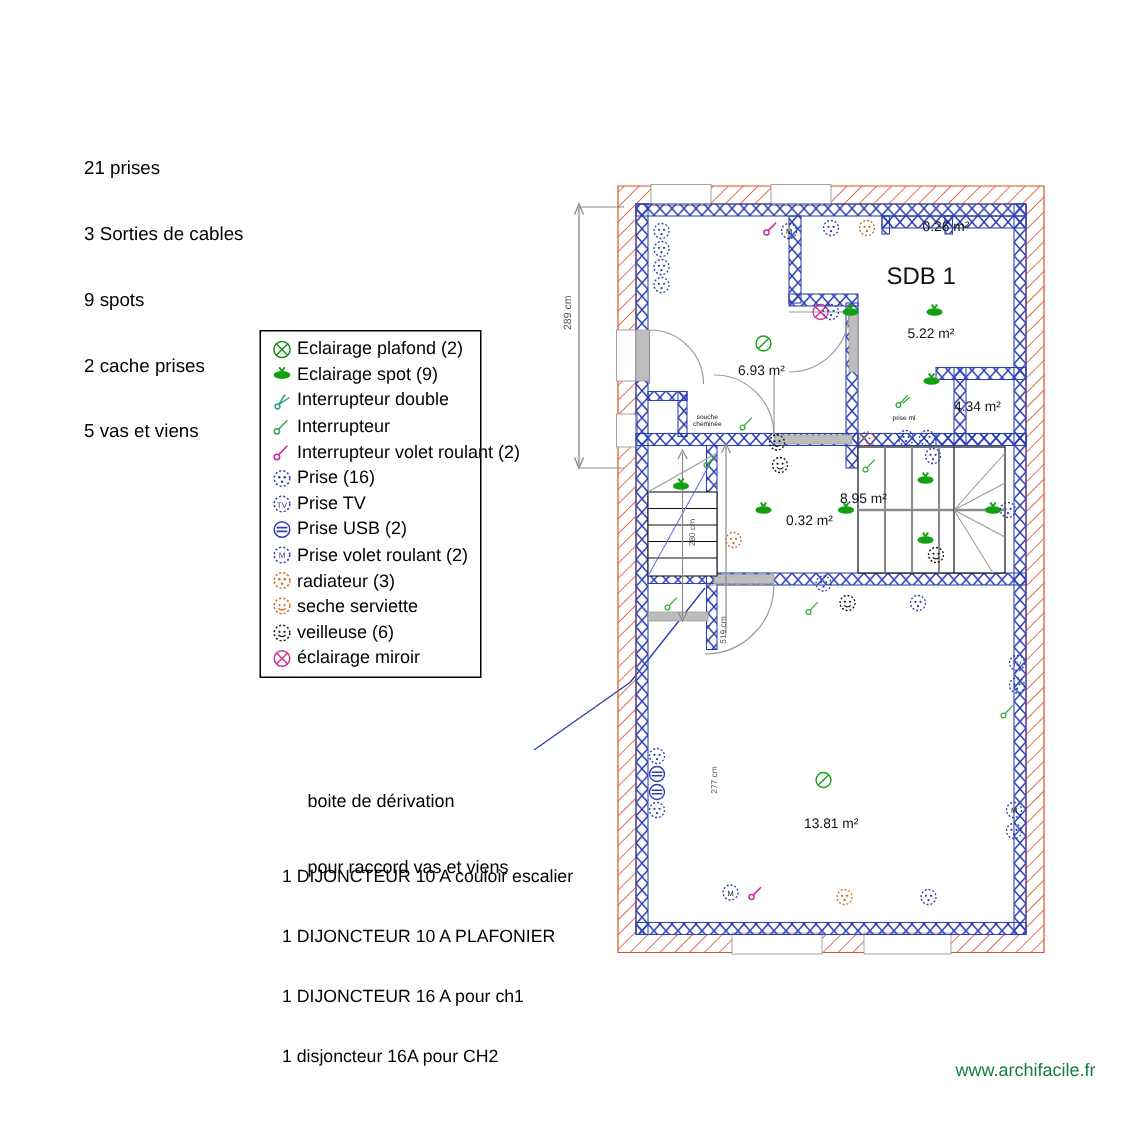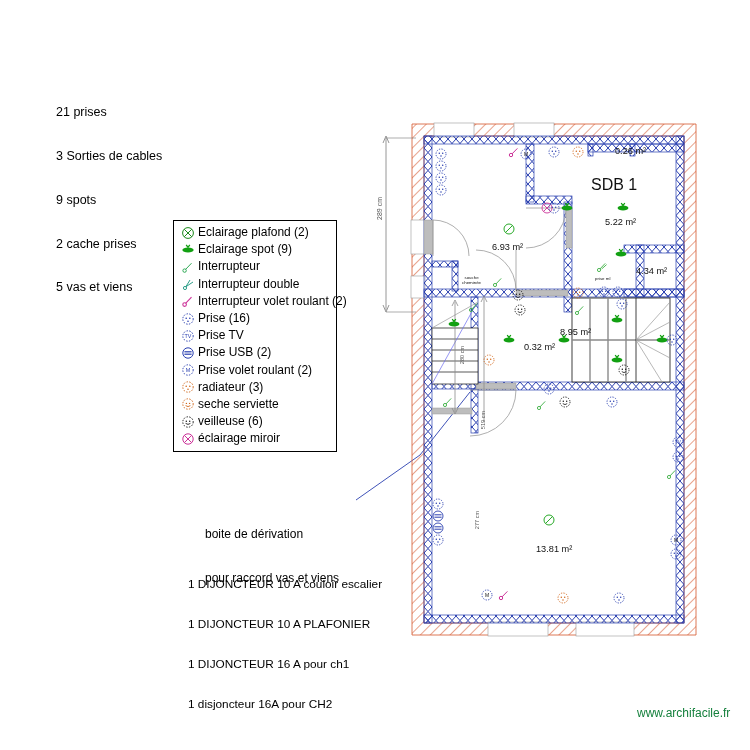--- a/index.html
+++ b/index.html
@@ -15,21 +15,21 @@
 
   
   .abs{position:absolute;}
 
   
   #counts{left:56px;top:76px;font-size:12.5px;line-height:14.6px;white-space:pre;}
   #counts div{white-space:pre;}
 
   
   #legend{
-    left:173px;top:220px;width:164px;
+    left:173px;top:220px;width:148px;
     border:1px solid #000;background:#fff;
     padding:3px 4px 4px 4px;
     box-sizing:border-box;
   }
   .leg-row{display:flex;align-items:center;height:17.2px;}
   .leg-sym{width:20px;min-width:20px;height:16px;display:flex;align-items:center;justify-content:center;}
   .leg-txt{font-size:12px;line-height:13px;white-space:nowrap;}
 
   
   #deriv{left:205px;top:498px;font-size:12px;line-height:14.5px;white-space:pre;}
@@ -84,36 +84,36 @@
             <ellipse cx="7" cy="7" rx="5.6" ry="2.6" fill="#12a012"></ellipse>
             <path d="M7 4.4 L5.2 1.8 M7 4.4 L8.8 1.8" stroke="#12a012" stroke-width="1.3" fill="none"></path>
           </svg>
       </span>
       <span class="leg-txt">Eclairage spot (9)</span>
     </div>
 
     <div class="leg-row">
       <span class="leg-sym">
         <svg width="14" height="14" viewBox="0 0 14 14">
-            <circle cx="3.6" cy="10.6" r="1.7" fill="none" stroke="#2faa55" stroke-width="1"></circle>
-            <line x1="4.6" y1="9.4" x2="10.5" y2="3.2" stroke="#2faa55" stroke-width="1"></line>
-          </svg>
-      </span>
-      <span class="leg-txt">Interrupteur</span>
-    </div>
-
-    <div class="leg-row">
-      <span class="leg-sym">
-        <svg width="14" height="14" viewBox="0 0 14 14">
             <circle cx="4" cy="11" r="1.6" fill="none" stroke="#2f9f8a" stroke-width="1"></circle>
             <line x1="4.8" y1="9.8" x2="9" y2="3" stroke="#2f9f8a" stroke-width="1"></line>
             <line x1="4.8" y1="9.8" x2="12" y2="5" stroke="#2f9f8a" stroke-width="1"></line>
           </svg>
       </span>
       <span class="leg-txt">Interrupteur double</span>
+    </div>
+
+    <div class="leg-row">
+      <span class="leg-sym">
+        <svg width="14" height="14" viewBox="0 0 14 14">
+            <circle cx="3.6" cy="10.6" r="1.7" fill="none" stroke="#2faa55" stroke-width="1"></circle>
+            <line x1="4.6" y1="9.4" x2="10.5" y2="3.2" stroke="#2faa55" stroke-width="1"></line>
+          </svg>
+      </span>
+      <span class="leg-txt">Interrupteur</span>
     </div>
 
 
     <div class="leg-row">
       <span class="leg-sym">
         <svg width="14" height="14" viewBox="0 0 14 14">
             <circle cx="3.6" cy="10.6" r="1.8" fill="none" stroke="#cc3399" stroke-width="1.1"></circle>
             <line x1="4.6" y1="9.4" x2="10.5" y2="3.2" stroke="#cc3399" stroke-width="1.1"></line>
           </svg>
       </span>

